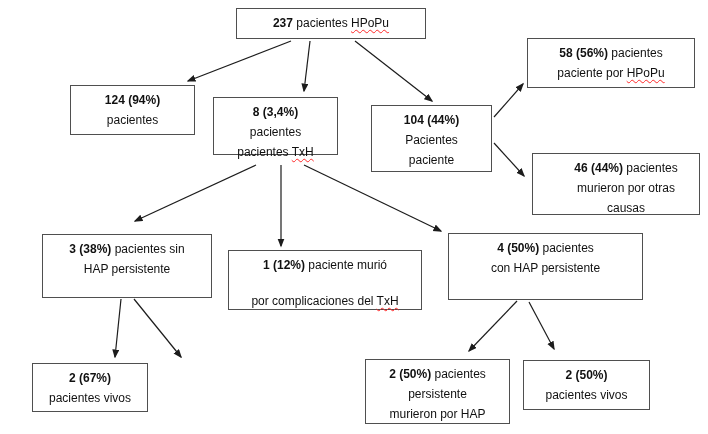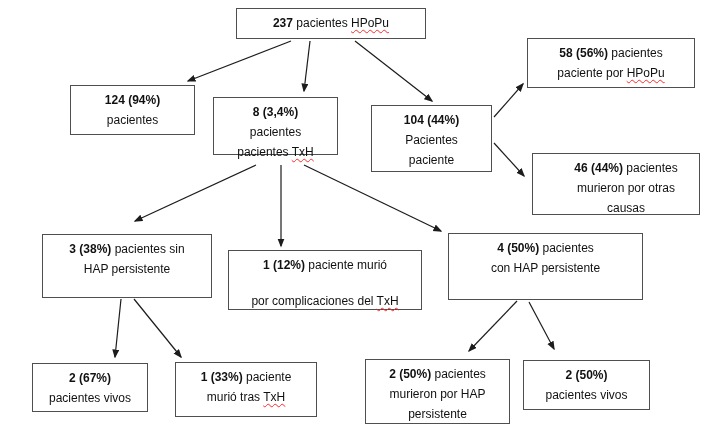--- a/index.html
+++ b/index.html
@@ -99,26 +99,22 @@
       <div class="line"><span>por complicaciones del </span><span class="sq">TxH</span></div>
     </div>
     <div class="node" style="left: 448px; top: 233px; width: 195px; height: 67px;">
       <div class="line"><span class="b">4 (50%)</span><span> pacientes</span></div>
       <div class="line"><span>con HAP persistente</span></div>
     </div>
     <div class="node" style="left: 32px; top: 363px; width: 116px; height: 49px;">
       <div class="line"><span class="b">2 (67%)</span></div>
       <div class="line"><span>pacientes vivos</span></div>
     </div>
-    <div class="node" style="left: 175px; top: 362px; width: 142px; height: 55px;">
-      <div class="line"><span class="b">1 (33%)</span><span> paciente</span></div>
-      <div class="line"><span>murió tras </span><span class="sq">TxH</span></div>
-    </div>
     <div class="node" style="left: 365px; top: 359px; width: 145px; height: 65px; justify-content: space-between;">
       <div class="line"><span class="b">2 (50%)</span><span> pacientes</span></div>
+      <div class="line"><span>persistente</span></div>
       <div class="line"><span>murieron por HAP</span></div>
-      <div class="line"><span>persistente</span></div>
     </div>
     <div class="node" style="left: 523px; top: 360px; width: 127px; height: 50px;">
       <div class="line"><span class="b">2 (50%)</span></div>
       <div class="line"><span>pacientes vivos</span></div>
     </div>
   </div>
 
 </body></html>

